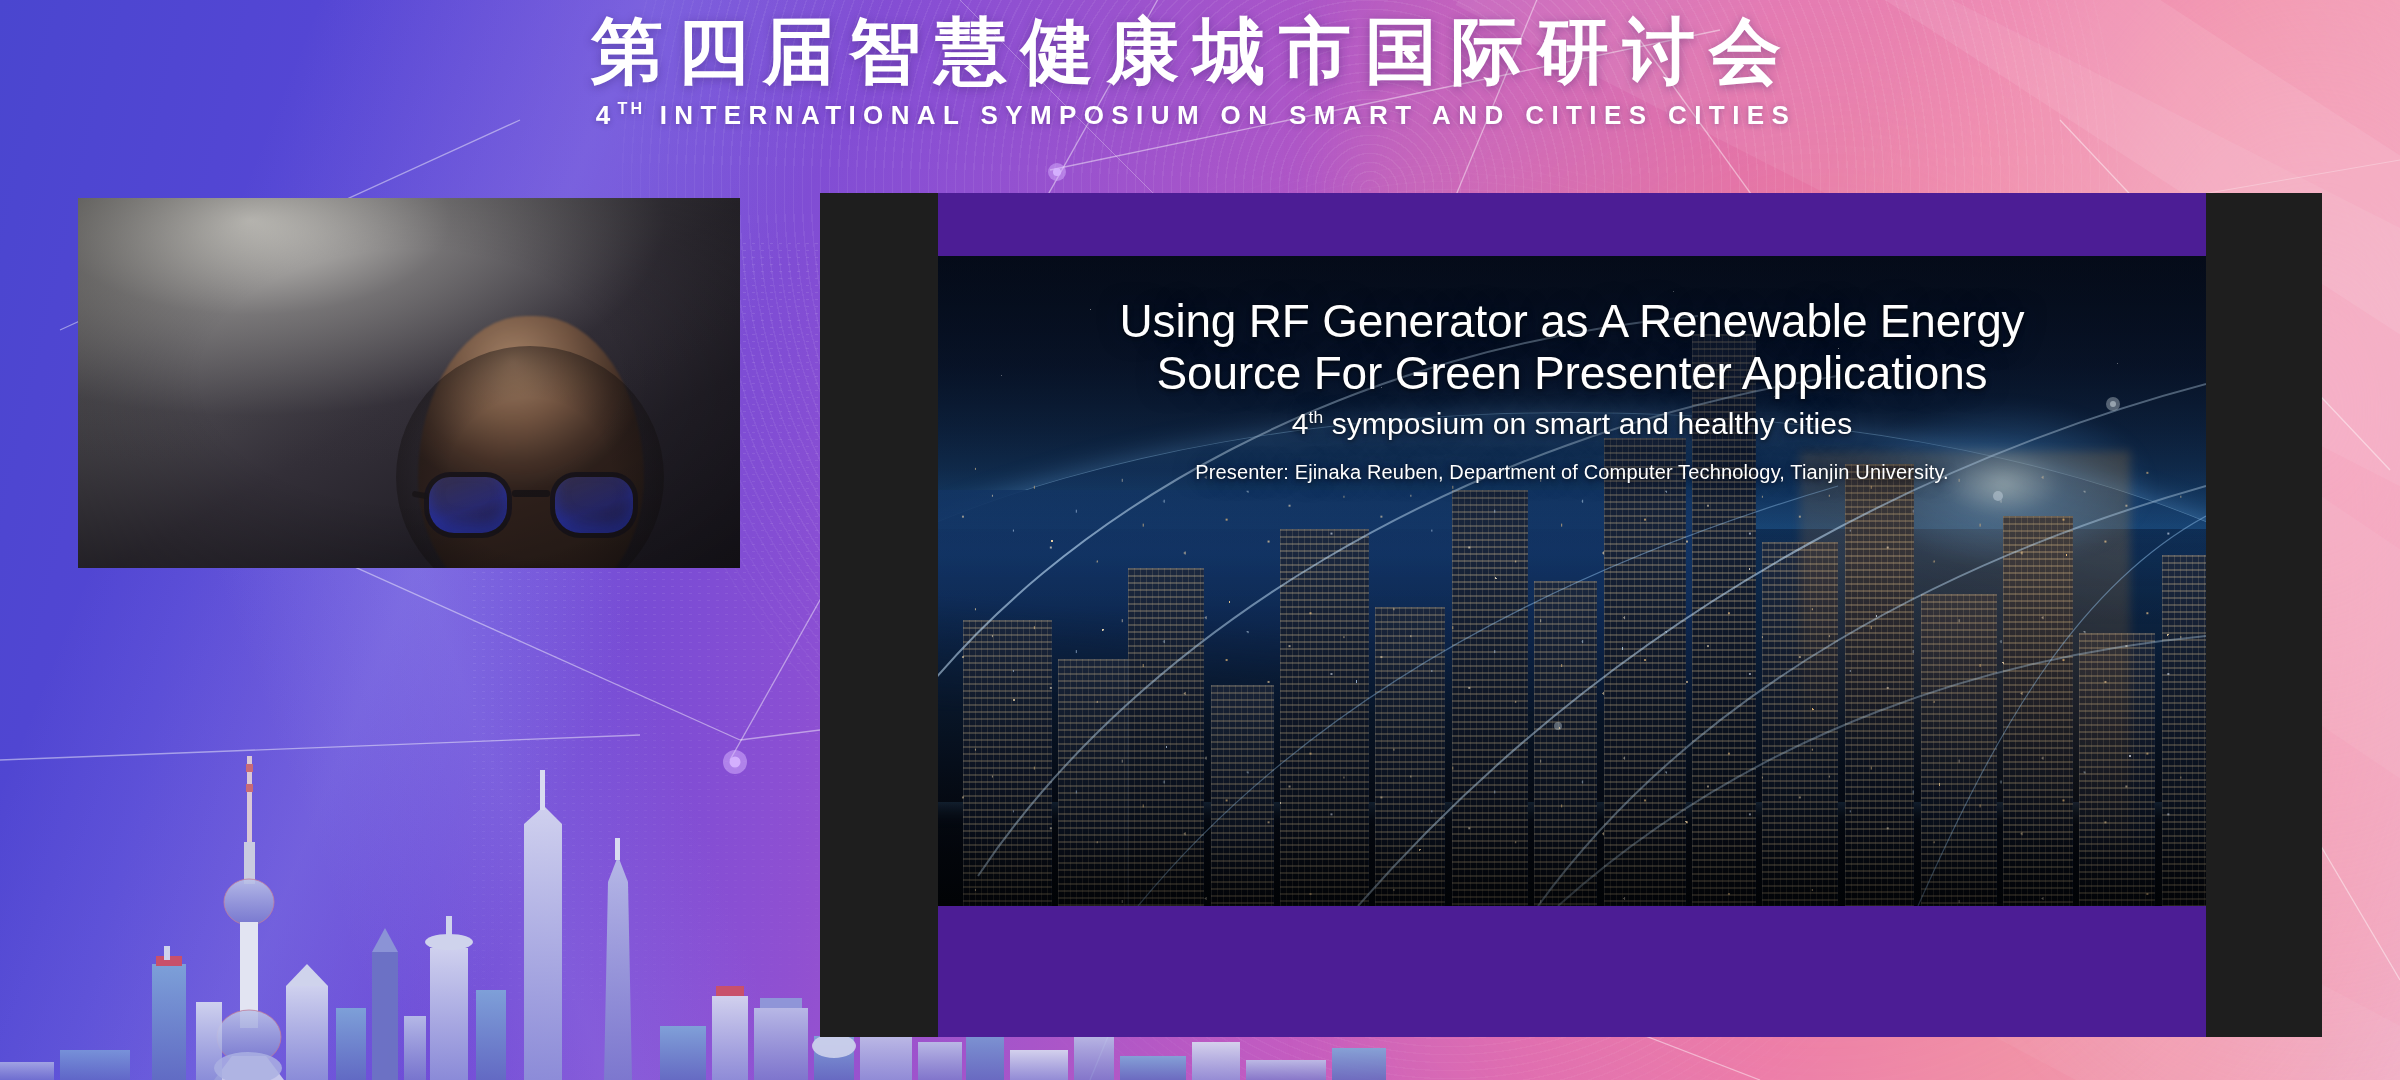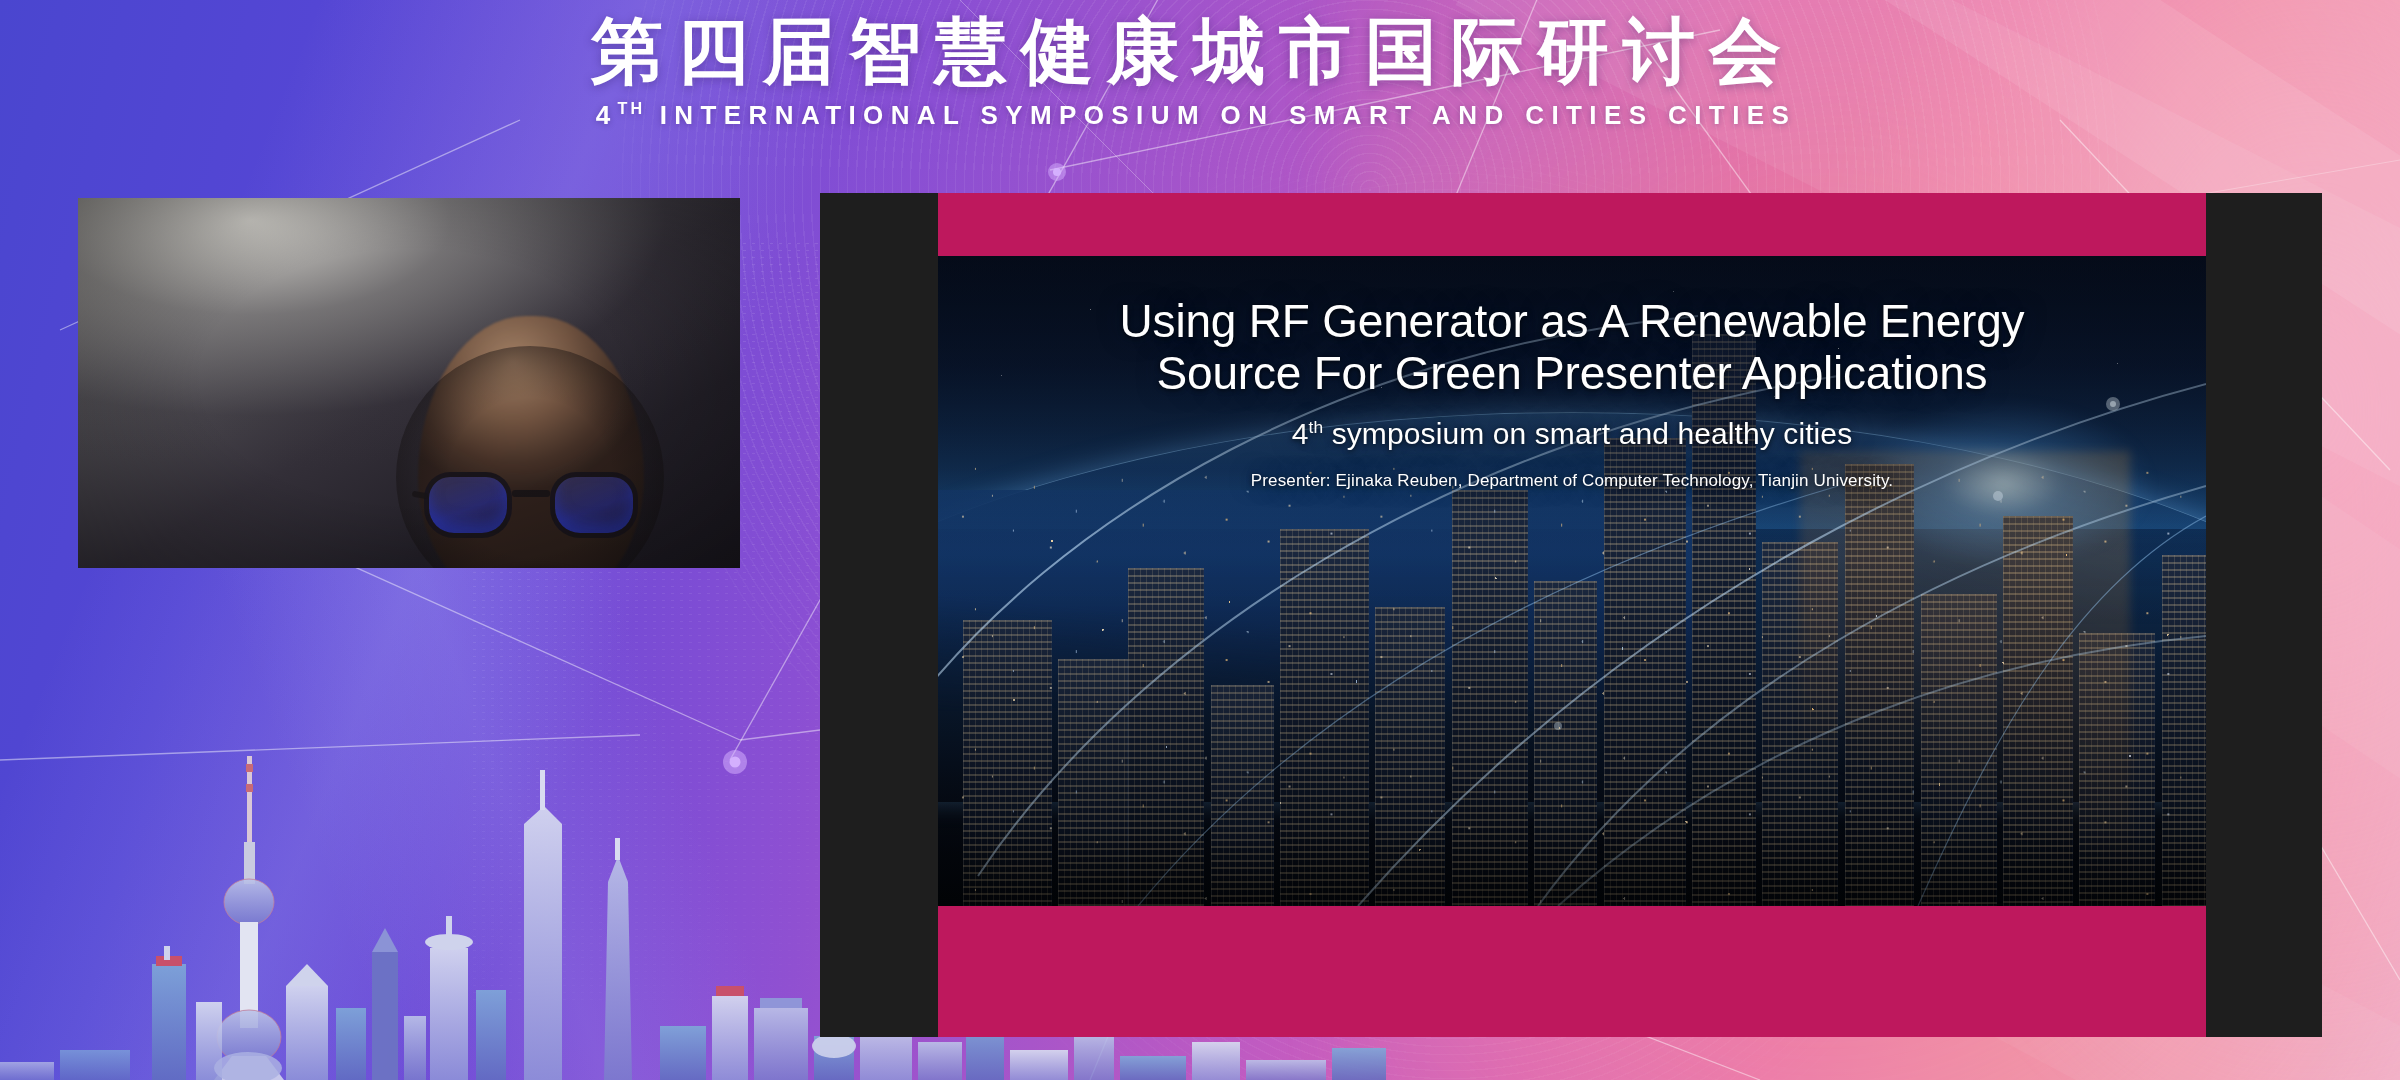--- a/index.html
+++ b/index.html
@@ -153,21 +153,21 @@
     filter:blur(2px);
   }
 
   
   #sharepanel{
     position:absolute; left:820px; top:193px; width:1502px; height:844px;
     background:#1e1e1e;
   }
   .slide-frame{
     position:absolute; left:118px; top:0; width:1268px; height:844px;
-    background:#be185d;
+    background:#4c1d95;
     overflow:hidden;
     padding-left:17px;
   }
   .slide-img{
     position:absolute; left:0; top:63px; width:1268px; height:650px;
     overflow:hidden;
     background:linear-gradient(180deg,#0a1424 0%, #0d2038 24%, #0f3058 42%, #0b1f3a 62%, #050a14 86%, #02060c 100%);
   }
   .sky{
     position:absolute; left:0; top:0; width:100%; height:42%;
@@ -261,25 +261,25 @@
     position:absolute; left:0; top:63px; width:1268px;
     text-align:center; color:#fff;
     font-family:"Liberation Sans", sans-serif;
     text-shadow:0 1px 5px rgba(0,0,0,.75), 0 0 22px rgba(0,20,50,.55);
   }
   .slide-title{
     font-size:46px; line-height:1.12; font-weight:400;
     letter-spacing:-.2px; padding:40px 58px 0;
   }
   .slide-sub{
-    font-size:30px; font-weight:400; margin-top:18px; letter-spacing:.1px;
+    font-size:30px; font-weight:400; margin-top:8px; letter-spacing:.1px;
   }
   .slide-sub sup{ font-size:.58em; vertical-align:super; }
   .slide-presenter{
-    font-size:17px; font-weight:400; margin-top:20px; letter-spacing:.15px;
+    font-size:20px; font-weight:400; margin-top:20px; letter-spacing:.15px;
   }
 
   
   #header{
     position:absolute; left:0; top:0; width:2400px; height:175px;
     text-align:center; pointer-events:none;
   }
   .h-cn{
     margin-top:12px;
     font-size:72px; font-weight:700; color:#fff;

